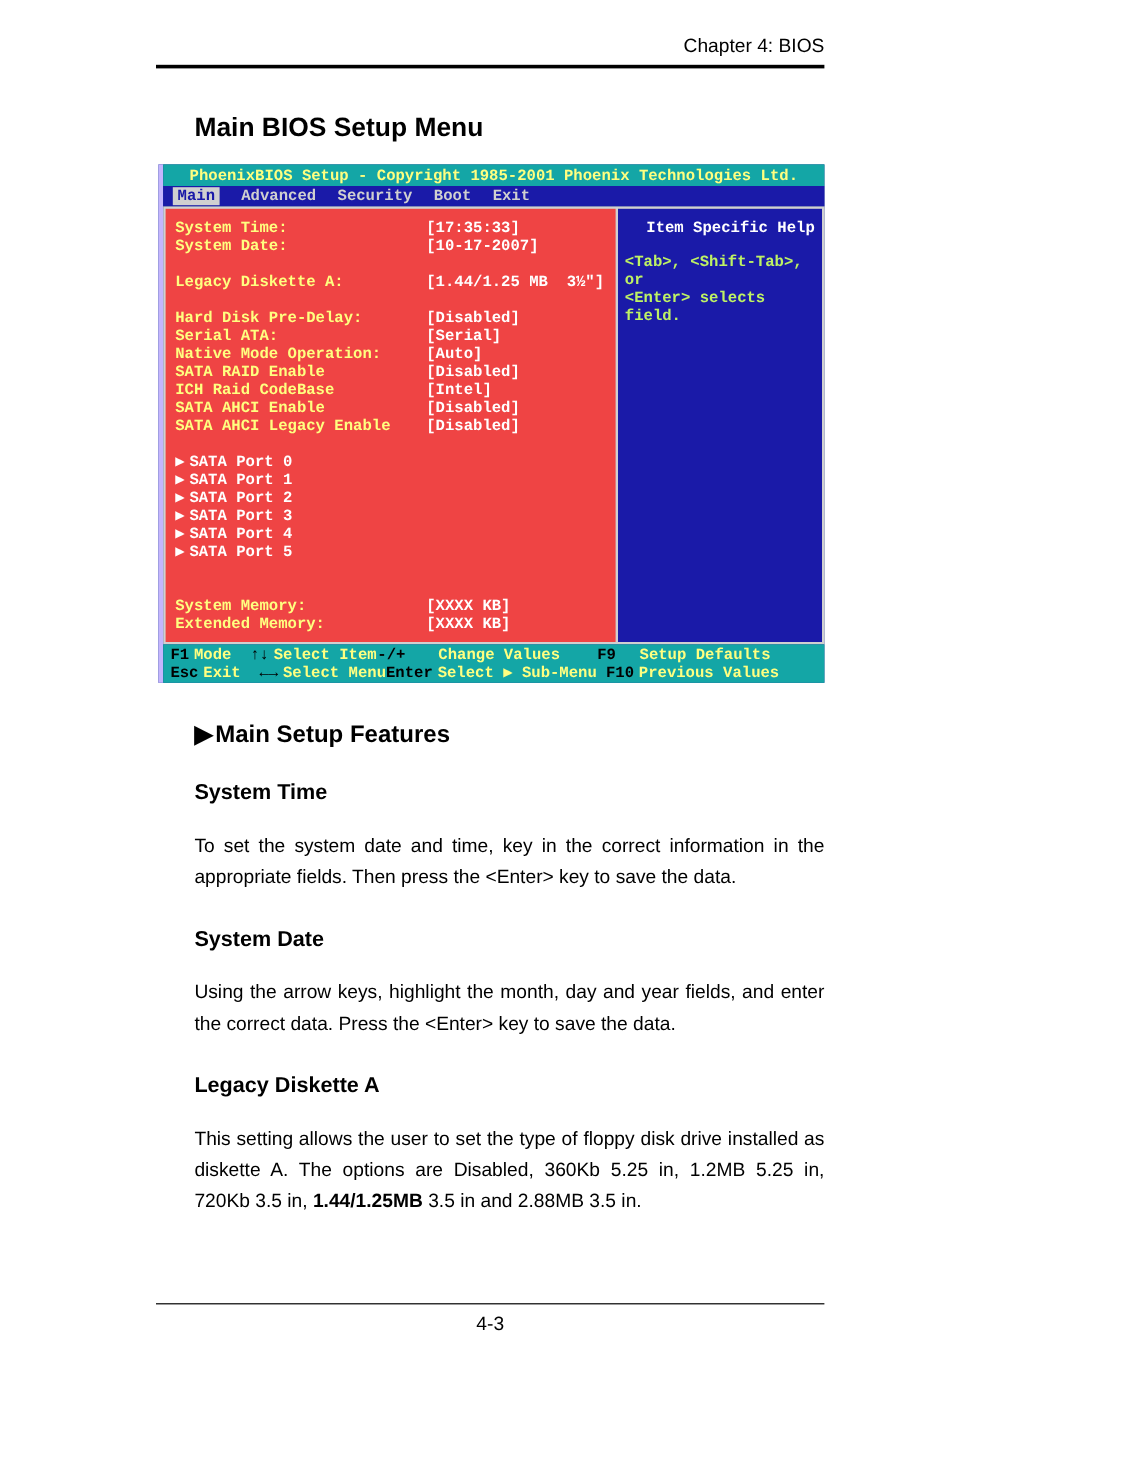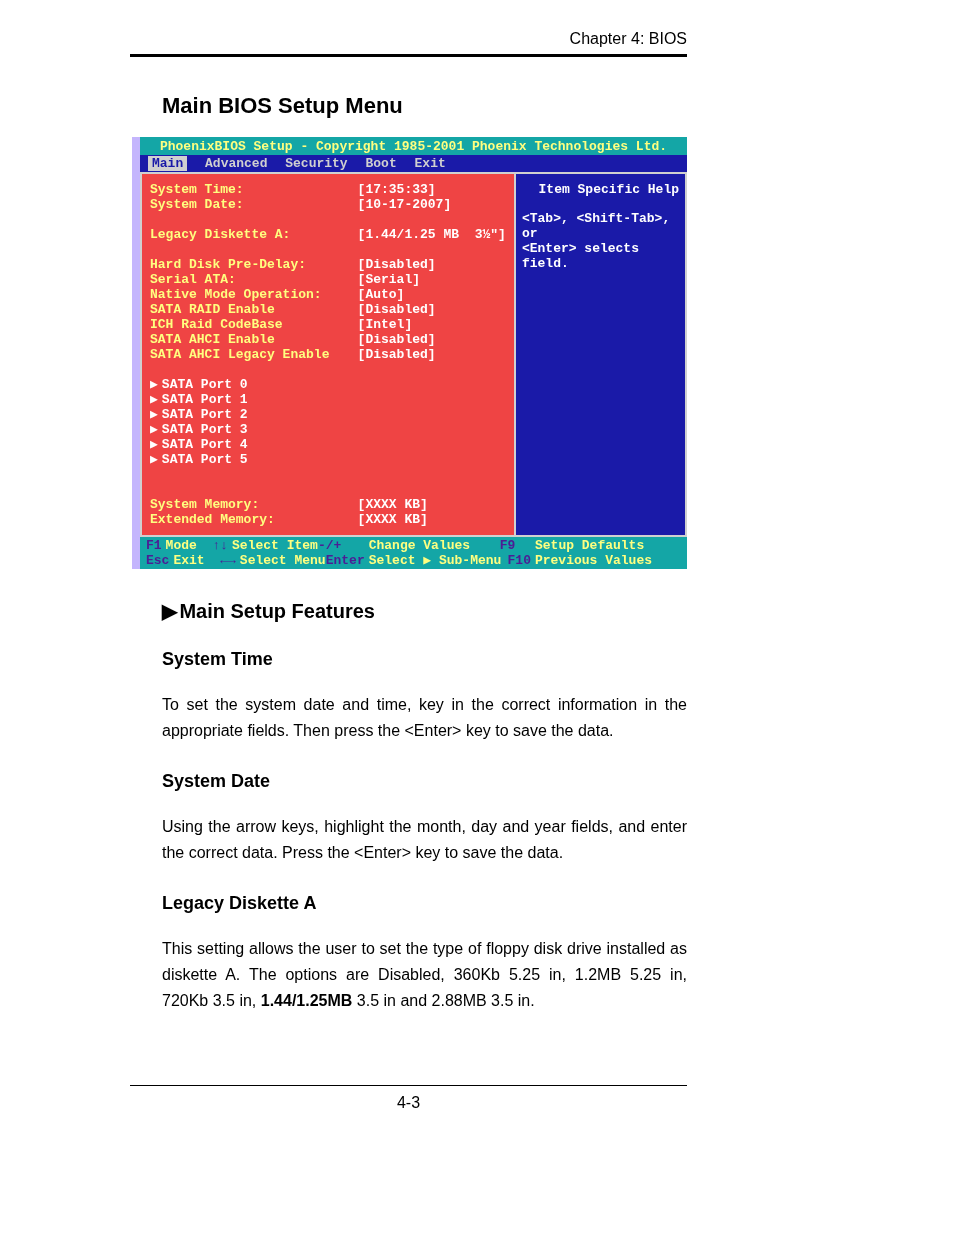--- a/index.html
+++ b/index.html
@@ -1,38 +1,38 @@
 <!DOCTYPE html>
 <html><head>
 <meta charset="utf-8">
 <style>
   html,body{margin:0;padding:0;background:#fff;font-family:Arial,Helvetica,sans-serif;color:#000;}
   .page{width:804px;min-height:1235px;box-sizing:border-box;padding:30px 117px 20px 130px;position:relative;}
   .chapter{text-align:right;font-size:16px;margin-bottom:6px;}
   .hr-thick{border:none;border-top:3px solid #000;margin:0 0 36px 0;}
   .hr-thin{border:none;border-top:1px solid #000;margin:0;}
   .section-title{font-weight:700;font-size:22px;margin:0 0 18px 32px;}
-  .bios{margin:0 0 30px 2px;background:#0a2a8a;border-left:8px solid #c4b5fd;font-family:"Courier New",Courier,monospace;font-size:13px;font-weight:700;line-height:15px;color:#fff;}
+  .bios{margin:0 0 30px 2px;background:#0a2a8a;border-left:4px solid #c4b5fd;font-family:"Courier New",Courier,monospace;font-size:13px;font-weight:700;line-height:15px;color:#fff;}
   .bios .titlebar{background:#14a6a6;color:#ffff80;text-align:center;padding:2px 0 1px 0;}
   .bios .menubar{background:#1a1aa8;color:#d0d0d0;padding:1px 8px;}
   .bios .menubar span{margin-right:10px;text-align:center;}
   .bios .menubar .active{background:#d0d0d0;color:#1a1aa8;padding:0 4px;}
   .bios .body{display:flex;background:#d0d0d0;}
   .bios .main-pane{flex:0 0 68%;background:#ef4444;margin:2px 1px 2px 2px;padding:8px 6px 8px 8px;box-sizing:border-box;}
   .bios .help-pane{flex:1;background:#1a1aa8;margin:2px 2px 2px 1px;padding:8px 6px;box-sizing:border-box;}
   .bios .row{display:flex;}
   .bios .lbl{flex:0 0 58%;color:#ffff80;white-space:pre;}
   .bios .val{color:#fff;white-space:pre;}
   .bios .submenu{color:#fff;}
   .bios .tri{color:#fff;margin-right:4px;}
   .bios .spacer{height:15px;}
   .bios .help-title{text-align:right;color:#fff;margin-bottom:14px;}
-  .bios .help-text{color:#ffffff;white-space:pre-wrap;}
+  .bios .help-text{color:#bef264;white-space:pre-wrap;}
   .bios .footer{background:#14a6a6;color:#fff;padding:1px 6px;line-height:15px;}
-  .bios .footer .k{color:#4c1d95;}
+  .bios .footer .k{color:#000000;}
   .bios .footer .d{color:#ffff80;margin-left:4px;}
   .bios .footer-row{display:flex;}
   .bios .footer-cell{flex:0 0 33%;white-space:pre;}
   .subsection{font-weight:700;font-size:20px;margin:20px 0 10px 32px;}
   .subsection .tri-big{margin-right:2px;}
   .sub-h{font-weight:700;font-size:18px;margin:26px 0 0 32px;}
   .para{font-size:16px;line-height:1.65;margin:22px 0 0 32px;text-align:justify;}
   .bold{font-weight:700;}
   .footer-area{margin-top:70px;}
   .page-num{text-align:center;font-size:16px;margin-top:8px;}

